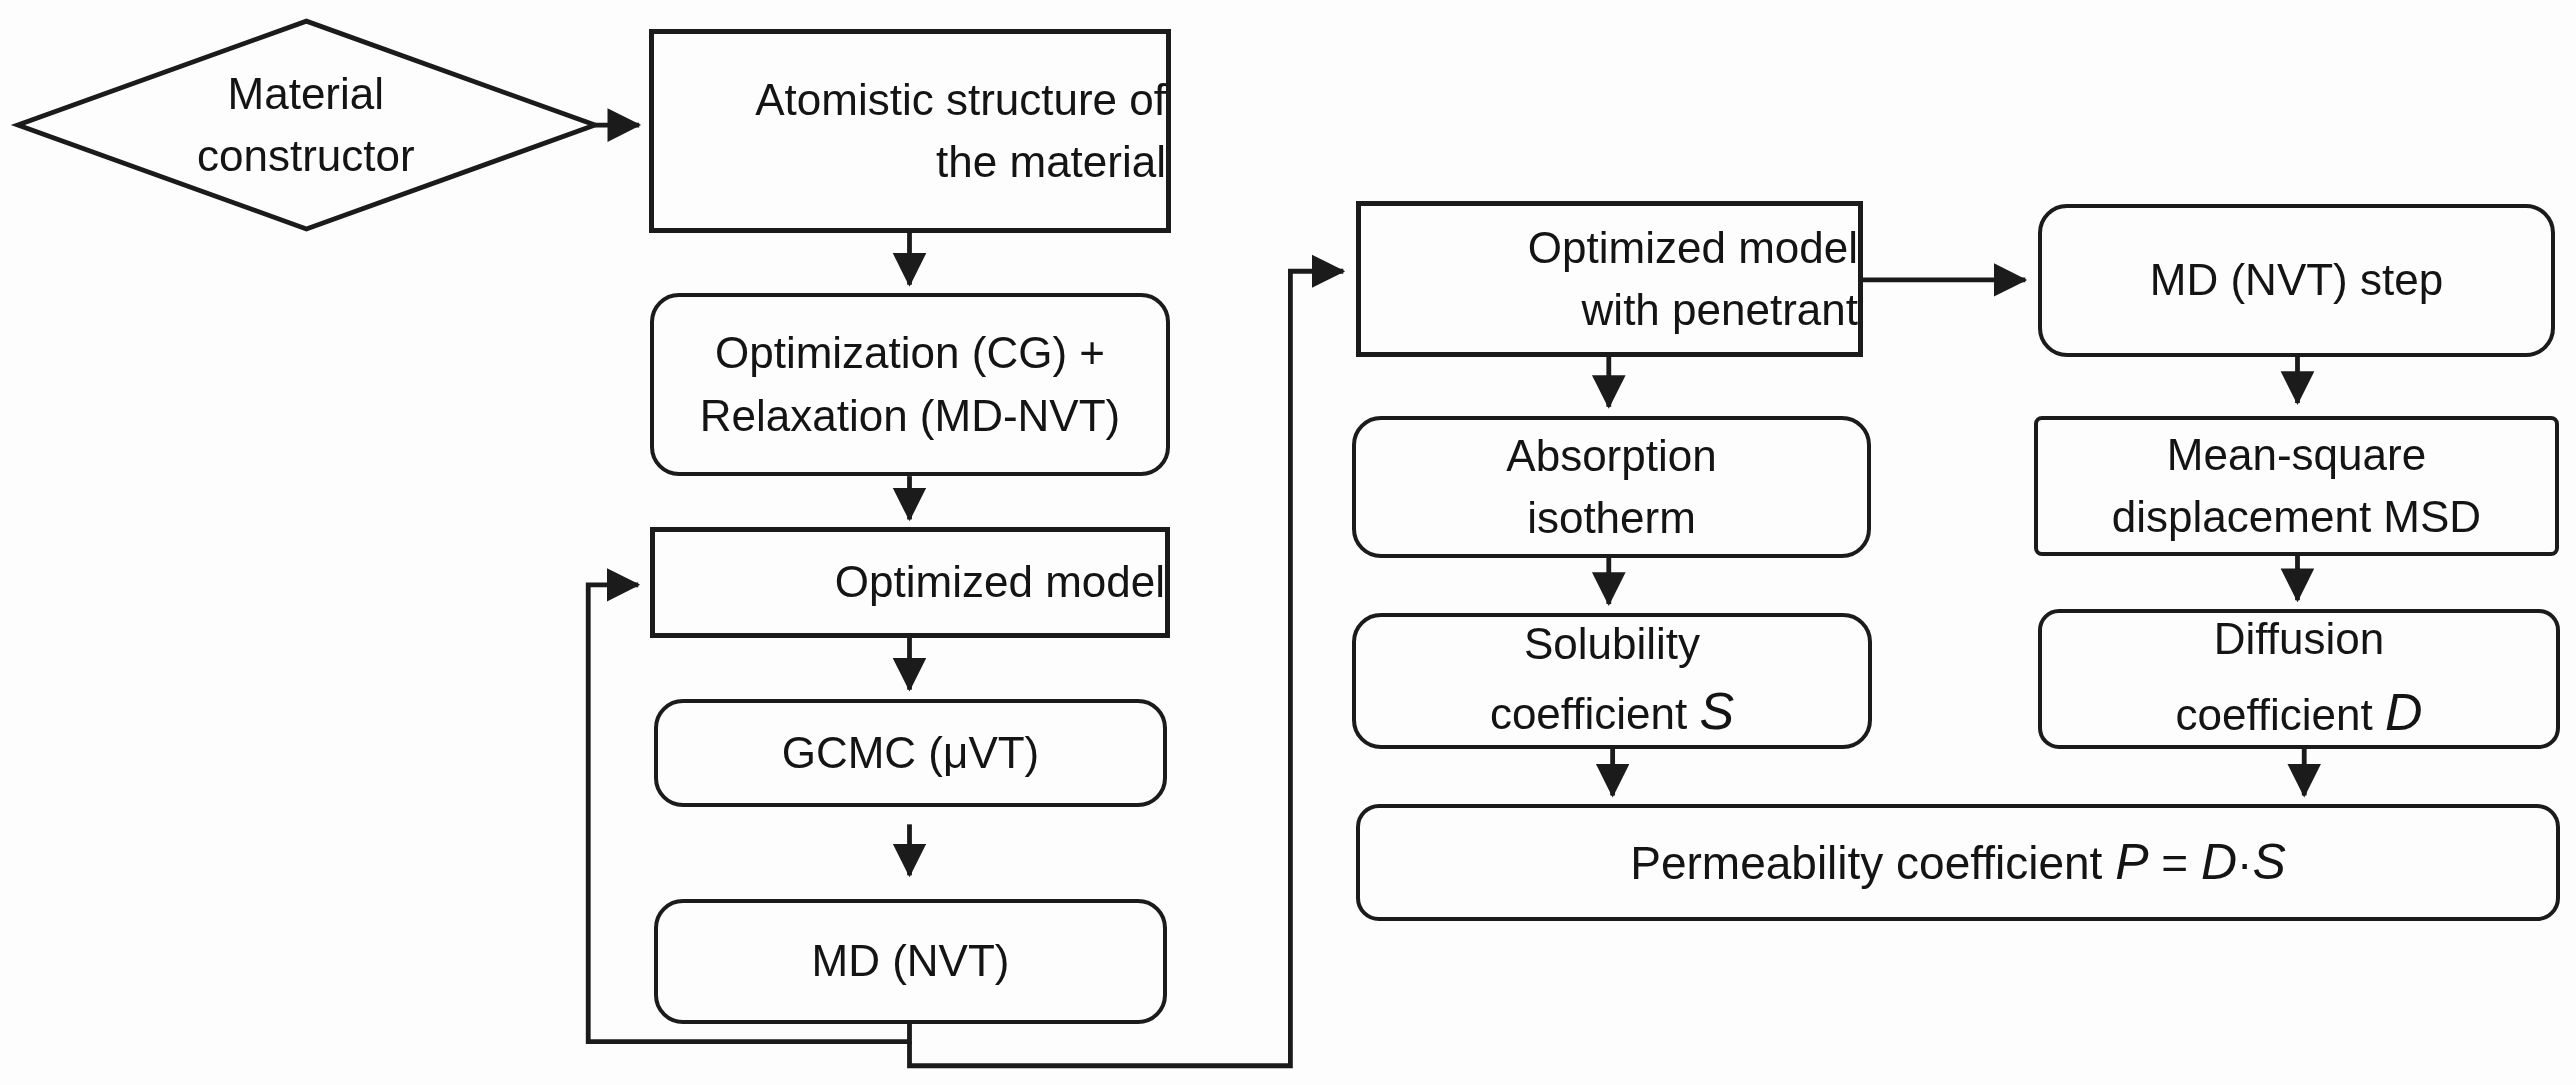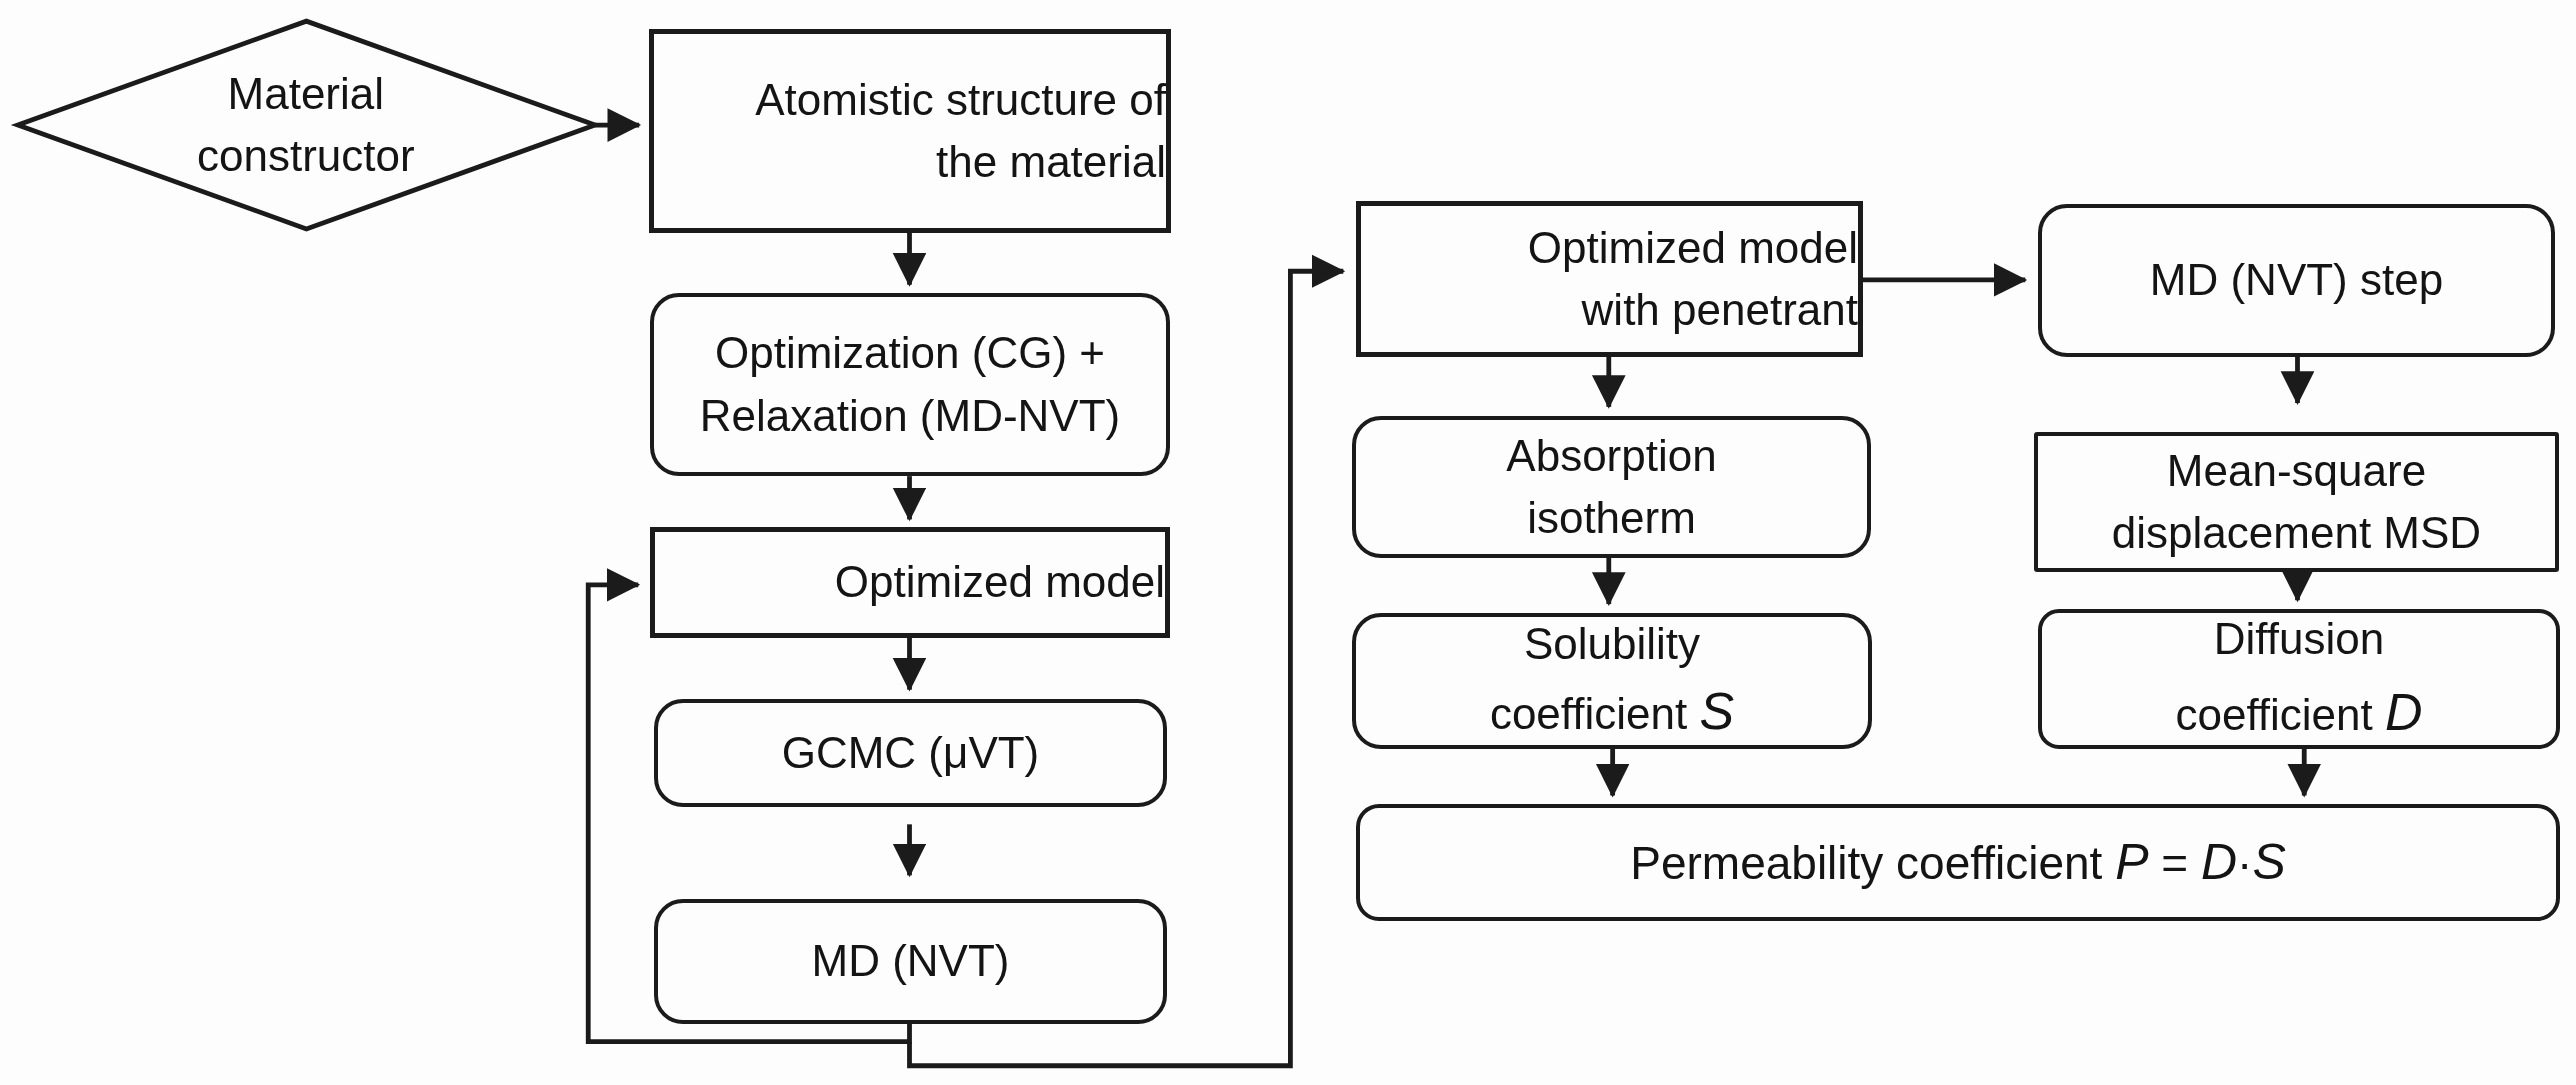--- a/index.html
+++ b/index.html
@@ -108,21 +108,21 @@
 
   <div class="node rounded" style="left:1352px;top:613px;width:520px;height:136px;">
     <span class="line">Solubility</span>
     <span class="line"><span class="pre">coefficient </span><span class="var">S</span></span>
   </div>
 
   <div class="node rounded" style="left:2038px;top:204px;width:517px;height:153px;">
     <span class="line">MD (NVT) step</span>
   </div>
 
-  <div class="node rounded" style="left:2034px;top:432px;width:525px;height:140px;border-radius:3px;">
+  <div class="node rounded" style="left:2034px;top:416px;width:525px;height:140px;border-radius:8px;">
     <span class="line">Mean-square</span>
     <span class="line">displacement MSD</span>
   </div>
 
   <div class="node rounded" style="left:2038px;top:609px;width:522px;height:140px;border-radius:21px;gap:6px;">
     <span class="line">Diffusion</span>
     <span class="line"><span class="pre">coefficient </span><span class="var">D</span></span>
   </div>
 
   <div class="node rounded" style="left:1356px;top:804px;width:1204px;height:117px;border-radius:23px;">

